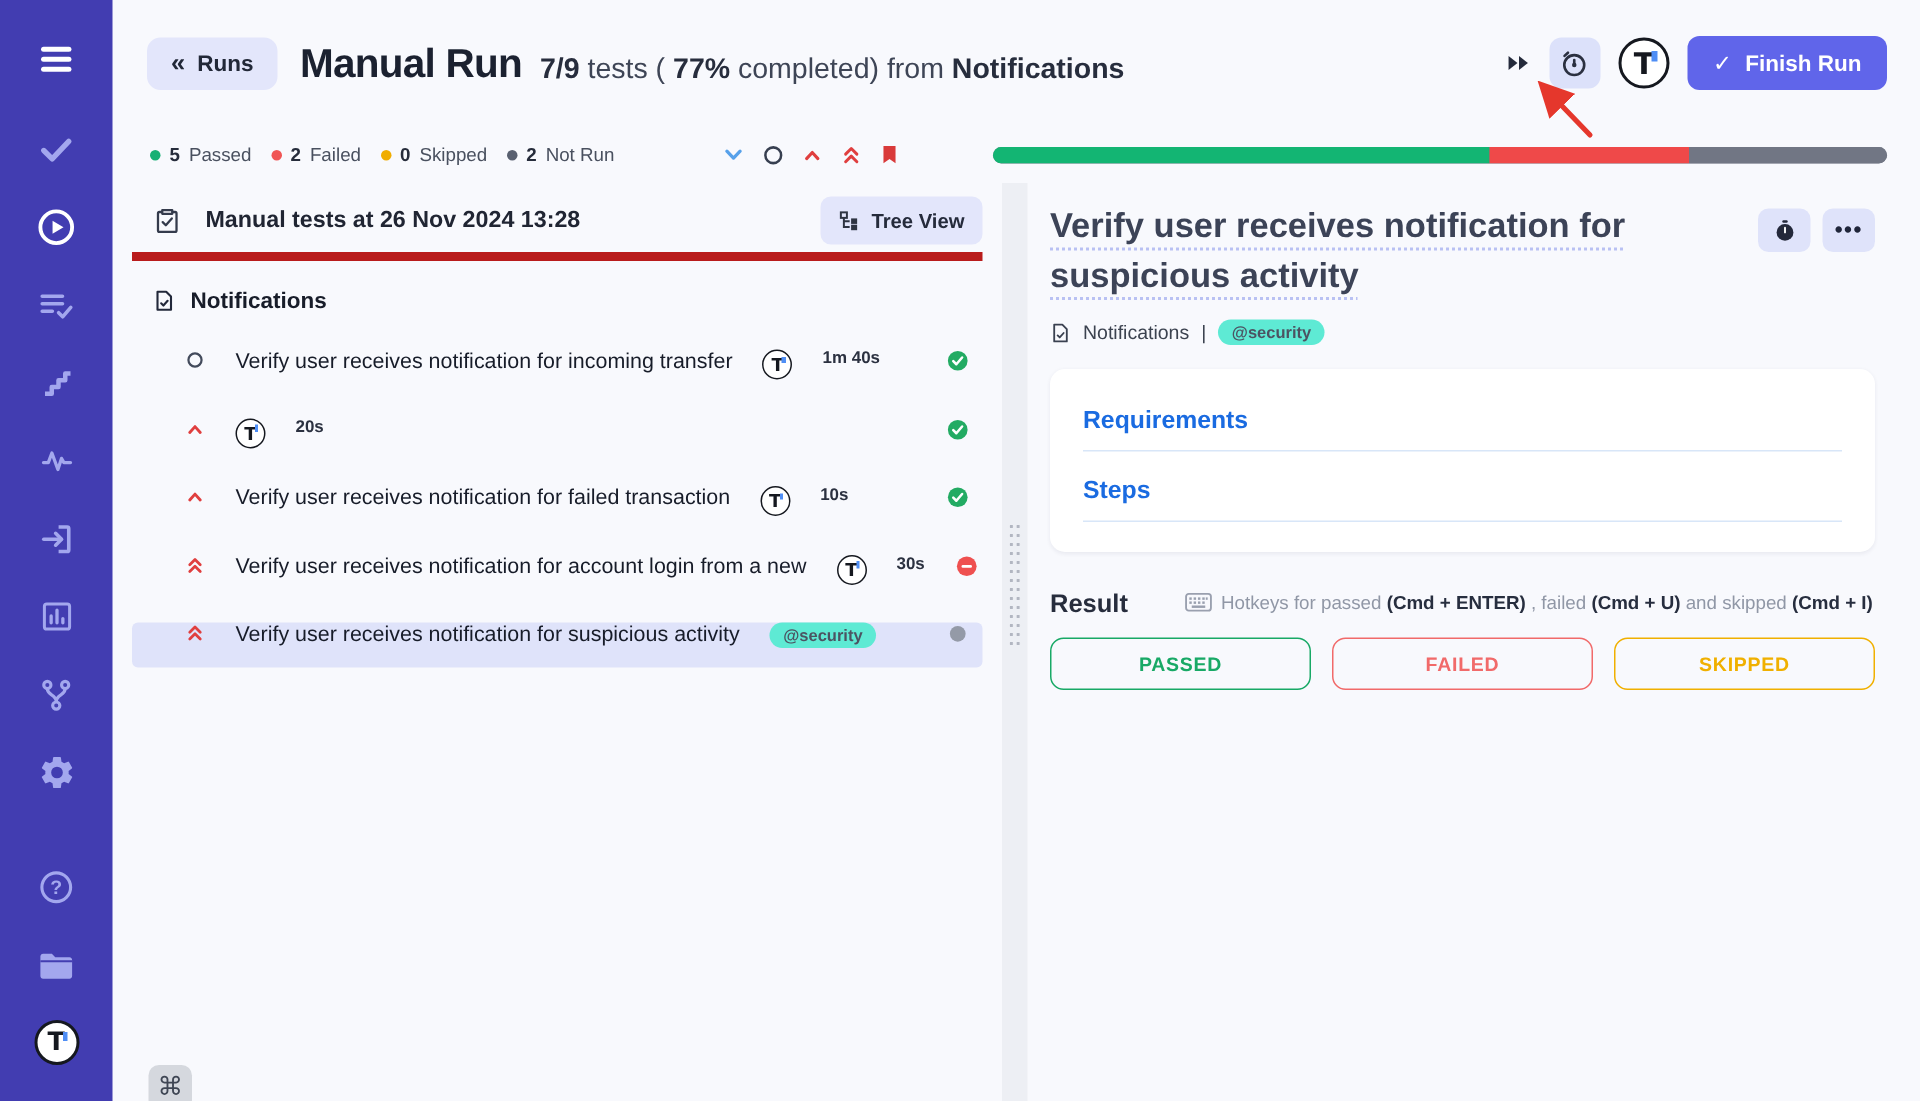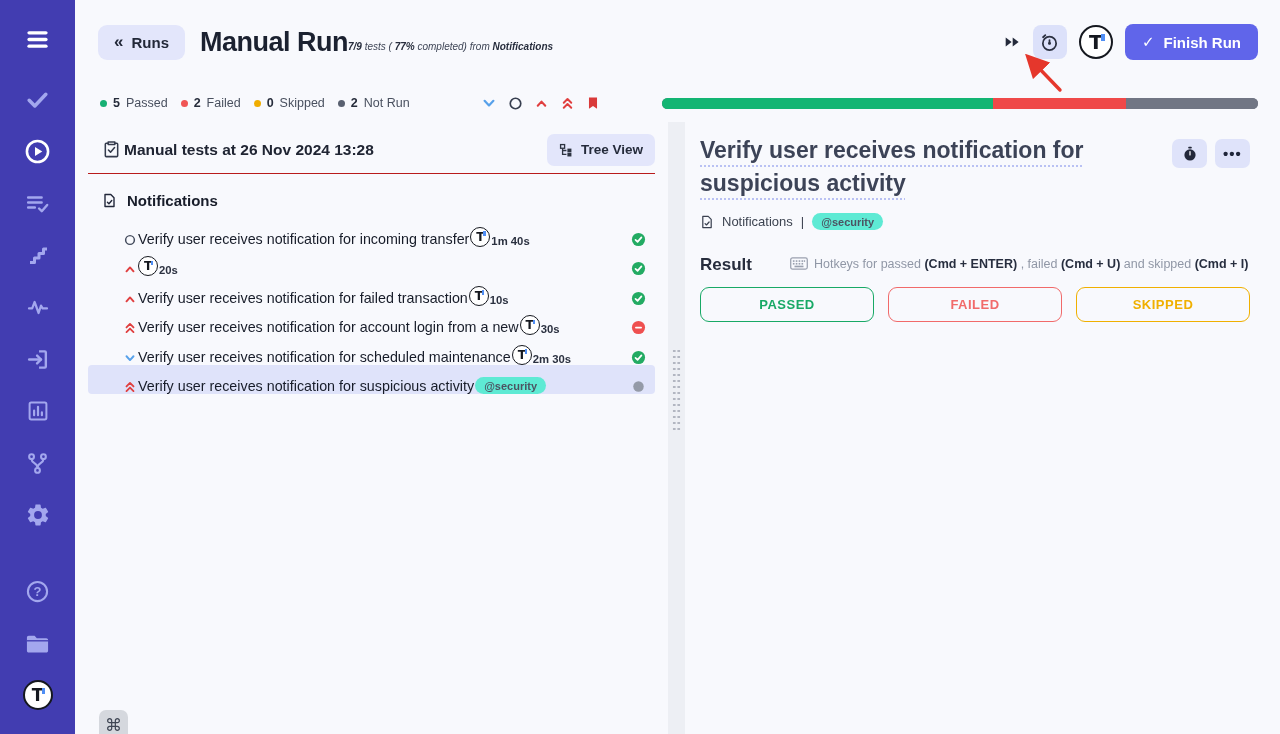--- a/index.html
+++ b/index.html
@@ -16,46 +16,46 @@
   .side-icon svg { display:block; }
 
   
   .main { flex:1; display:flex; flex-direction:column; min-width:0; }
 
   .topbar { height:84px; display:flex; align-items:center; padding:0 22px 0 23px; }
   .btn-soft { background:#e3e6fb; border:none; border-radius:9px; display:inline-flex; align-items:center; gap:8px; cursor:pointer; font-family:inherit; }
   .runs-btn { height:35px; padding:0 16px; font-size:15px; font-weight:700; color:#222838; }
   .runs-btn .chev { font-size:17px; font-weight:700; }
   .page-title { margin-left:15px; font-size:27px; font-weight:800; letter-spacing:-0.5px; color:#1b2130; }
-  .subtitle { margin-top:9px; font-size:10px; color:#3e4556;font-style:italic; }
+  .subtitle { margin-left:12px; margin-top:9px; font-size:19px; color:#3e4556; }
   .subtitle b { color:#272d3d; }
   .top-right { margin-left:auto; display:flex; align-items:center; gap:12px; position:relative; }
   .icon-btn { width:34px; height:34px; border-radius:8px; background:#dce1fa; border:none; display:flex; align-items:center; justify-content:center; cursor:pointer; }
   .finish-btn { height:36px; padding:0 17px; background:#6065ea; color:#fff; border:none; border-radius:8px; font-size:15px; font-weight:700; display:inline-flex; align-items:center; gap:9px; cursor:pointer; font-family:inherit; }
   .annot-arrow { position:absolute; pointer-events:none; }
 
   
   .statusbar { height:38px; display:flex; align-items:center; padding:0 22px 0 25px; }
   .chip { display:flex; align-items:center; gap:6px; margin-right:13px; font-size:12.5px; color:#49505f; }
   .chip .dot { width:7px; height:7px; border-radius:50%; }
   .chip b { color:#262c3b; font-size:12.5px; }
   .filters { display:flex; align-items:center; gap:11px; margin-left:58px; }
   .filters .f { background:none; border:none; cursor:pointer; display:flex; align-items:center; padding:0; }
   .progress { flex:1; margin-left:62px; height:11px; border-radius:6px; overflow:hidden; display:flex; background:#717684; }
   .progress .seg { height:100%; }
 
   
   .content { flex:1; display:flex; min-height:0; }
   .left-panel { width:593px; flex:none; position:relative; display:flex; flex-direction:column; }
-  .lp-header { margin:4px 13px 0; height:48px; display:flex; align-items:center; gap:3px; border-bottom:1px solid #b91c1c; padding:0 0 0 14px; }
+  .lp-header { margin:4px 13px 0; height:48px; display:flex; align-items:center; gap:16px; border-bottom:6px solid #b91c1c; padding:0 0 0 14px; }
   .lp-title { font-size:15.5px; font-weight:700; color:#202533; }
   .tree-btn { margin-left:auto; height:32px; padding:0 12px; border-radius:7px; font-size:13.5px; font-weight:700; color:#252b3b; gap:8px; }
   .suite-header { margin:10px 13px 0; padding-left:14px; height:32px; display:flex; align-items:center; gap:10px; font-size:15px; font-weight:700; color:#181d2a; }
   .list { margin:1px 13px 0; }
-  .row { height:29.5px; display:flex; align-items:flex-end; gap:1px; padding:0 9px 0 35px; border-radius:4px; cursor:pointer; }
+  .row { height:29.5px; display:flex; align-items:flex-start; gap:20px; padding:0 9px 0 35px; border-radius:4px; cursor:pointer;margin-top:16px; }
   .row.sel { background:#dfe3fa; }
   .row .t-title { font-size:14.3px; font-weight:500; color:#171c29; white-space:nowrap; }
   .row .dur { font-size:11.3px; font-weight:700; color:#2b3140; white-space:nowrap; }
   .row .tag, .meta .tag { font-size:11px; font-weight:700; color:#4c5362; background:#5eead4; padding:2.5px 9px; border-radius:10px; }
   .row .status { margin-left:auto; display:flex; }
   .cmd-badge { position:absolute; bottom:-6px; left:24px; width:29px; height:30px; border-radius:7px; background:#d5d8de; color:#3f4654; display:flex; align-items:center; justify-content:center; font-size:17px; font-family:"DejaVu Sans",sans-serif; cursor:pointer; }
 
   .divider { width:17px; flex:none; background:#edeff4; position:relative; cursor:col-resize; }
   .divider .handle { position:absolute; top:226px; left:4px; width:9px; height:82px;
     background-image:radial-gradient(circle,#b2b6c1 1.1px,transparent 1.3px); background-size:4.5px 6px; }
@@ -419,36 +419,20 @@
               <span class="t-title">Verify user receives notification for account login from a new</span>
               <span class="tlogo" style="width:20px;height:20px;border-width:1.6px;font-size:12px;"></span>
               <span class="dur">30s</span>
               <span class="status">
                 <svg viewBox="0 0 16 16" width="15" height="15">
                   <circle cx="8" cy="8" r="7" fill="#ef5050"></circle>
                   <rect x="4.3" y="7.1" width="7.4" height="1.9" rx="0.9" fill="#fff"></rect>
                 </svg>
               </span>
             </div>
-            <div class="row">
-              <span style="display:flex">
-                <svg viewBox="0 0 16 16" width="14" height="14">
-                  <path d="M4 6l4 4.4L12 6" stroke="#57a1ea" stroke-width="2.2" fill="none" stroke-linecap="round" stroke-linejoin="round"></path>
-                </svg>
-              </span>
-              <span class="t-title">Verify user receives notification for scheduled maintenance</span>
-              <span class="tlogo" style="width:20px;height:20px;border-width:1.6px;font-size:12px;"></span>
-              <span class="dur">2m 30s</span>
-              <span class="status">
-                <svg viewBox="0 0 16 16" width="15" height="15">
-                  <circle cx="8" cy="8" r="7" fill="#23ab63"></circle>
-                  <path d="M4.8 8.3l2.2 2.2 4.1-4.8" stroke="#fff" stroke-width="1.8" fill="none" stroke-linecap="round" stroke-linejoin="round"></path>
-                </svg>
-              </span>
-            </div>
             <div class="row sel">
               <span style="display:flex">
                 <svg viewBox="0 0 16 16" width="14" height="14">
                   <g stroke="#e03f3f" stroke-width="2.1" fill="none" stroke-linecap="round" stroke-linejoin="round">
                     <path d="M4 7.4L8 3.4l4 4"></path>
                     <path d="M4 12.6L8 8.6l4 4"></path>
                   </g>
                 </svg>
               </span>
               <span class="t-title">Verify user receives notification for suspicious activity</span>
@@ -496,20 +480,24 @@
                   <path d="M3.2 1.6h6.2l3.4 3.4v9.4H3.2z" stroke-linejoin="round"></path>
                   <path d="M5.8 9.8l1.6 1.6 3-3.4" stroke-linecap="round" stroke-linejoin="round"></path>
                 </g>
               </svg>
           </span>
           <span style="cursor:pointer;">Notifications</span>
           <span class="sep">|</span>
           <span class="tag" style="cursor:pointer;">@security</span>
         </div>
 
+        <div class="card">
+          <a class="section-label" href="#">Requirements</a>
+          <a class="section-label" href="#">Steps</a>
+        </div>
 
         <div class="result-head">
           <span class="result-title">Result</span>
           <span class="hotkeys">
             <span style="display:flex;">
               <svg viewBox="0 0 20 14" width="18" height="13">
                   <rect x="0.8" y="0.8" width="18.4" height="12.4" rx="2" fill="none" stroke="#9aa0af" stroke-width="1.4"></rect>
                   <g fill="#9aa0af">
                     <rect x="3.2" y="3.4" width="1.8" height="1.8"></rect>
                     <rect x="6.4" y="3.4" width="1.8" height="1.8"></rect>

